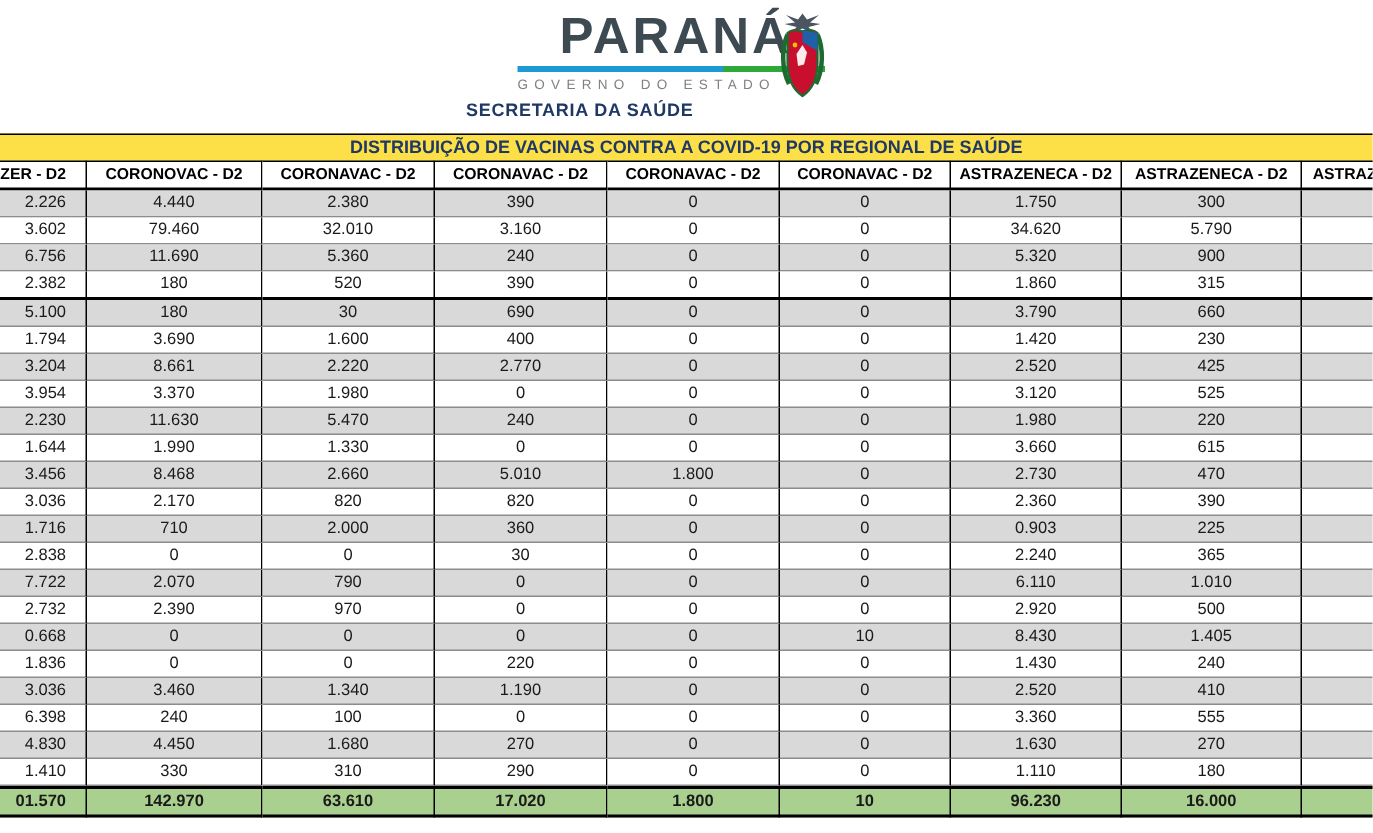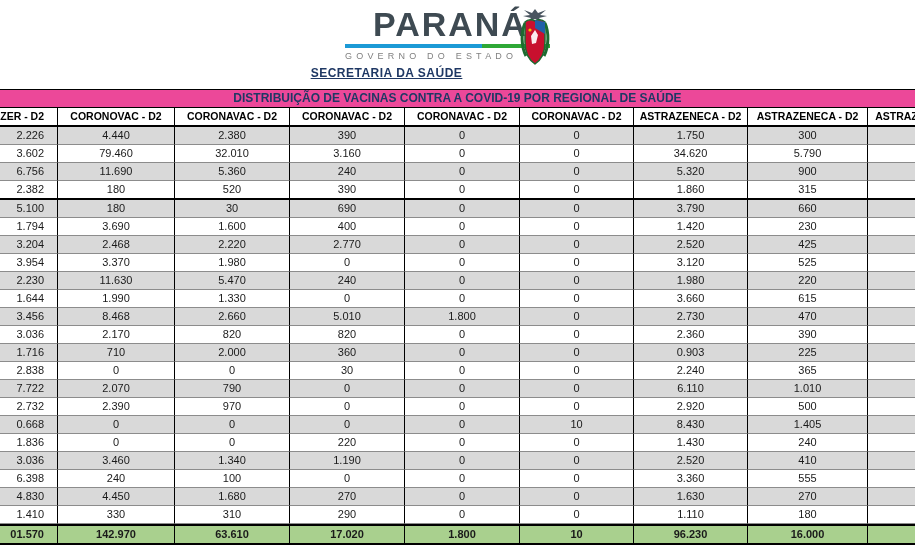--- a/index.html
+++ b/index.html
@@ -19,27 +19,27 @@
   .logo-bar{display:flex;width:205px;height:4px;margin-top:2px;}
   .logo-bar .seg-blue{width:137px;background:#1C9AD6;}
   .logo-bar .seg-green{width:68px;background:#2EA836;}
   .governo-text{
     margin-top:3px;font-size:9px;color:#808080;
     letter-spacing:4.2px;white-space:nowrap;font-weight:500;
   }
   .coat-of-arms{position:absolute;left:172px;top:2px;}
   .secretaria-text{
     position:absolute;top:66px;left:0;width:773px;text-align:center;
-    font-size:12px;font-weight:700;color:#1F3864;letter-spacing:.5px;text-decoration:underline;
+    font-size:12px;font-weight:700;color:#1F3864;letter-spacing:.5px;
   }
 
   
   .banner{
     position:absolute;top:89px;left:0;width:915px;height:19px;
-    box-sizing:border-box;background:#ec4899;
+    box-sizing:border-box;background:#fde047;
     border-top:1px solid #000;border-bottom:1px solid #000;
     text-align:center;line-height:17px;
     font-size:12px;font-weight:700;color:#1F3864;
   }
 
   
   .table-clip{position:absolute;top:107px;left:0;width:915px;height:448px;overflow:hidden;}
   table.vaccine{
     position:absolute;left:-55px;top:0;width:1040px;
     border-collapse:separate;border-spacing:0;table-layout:fixed;
@@ -184,21 +184,21 @@
           <td>1.600</td>
           <td>400</td>
           <td>0</td>
           <td>0</td>
           <td>1.420</td>
           <td>230</td>
           <td></td>
         </tr>
         <tr class="alt">
           <td class="col-first">3.204</td>
-          <td>2.468</td>
+          <td>8.661</td>
           <td>2.220</td>
           <td>2.770</td>
           <td>0</td>
           <td>0</td>
           <td>2.520</td>
           <td>425</td>
           <td></td>
         </tr>
         <tr>
           <td class="col-first">3.954</td>

